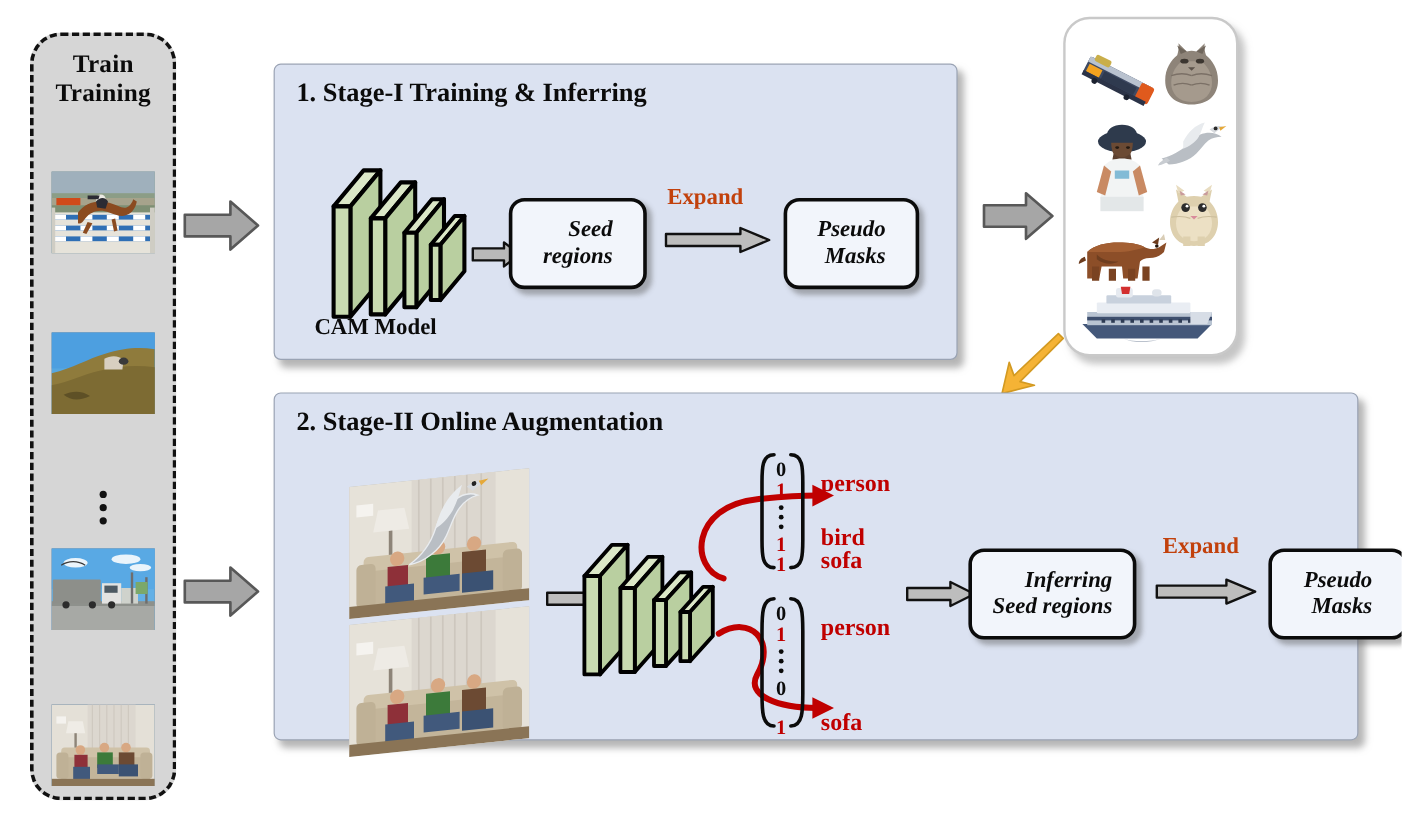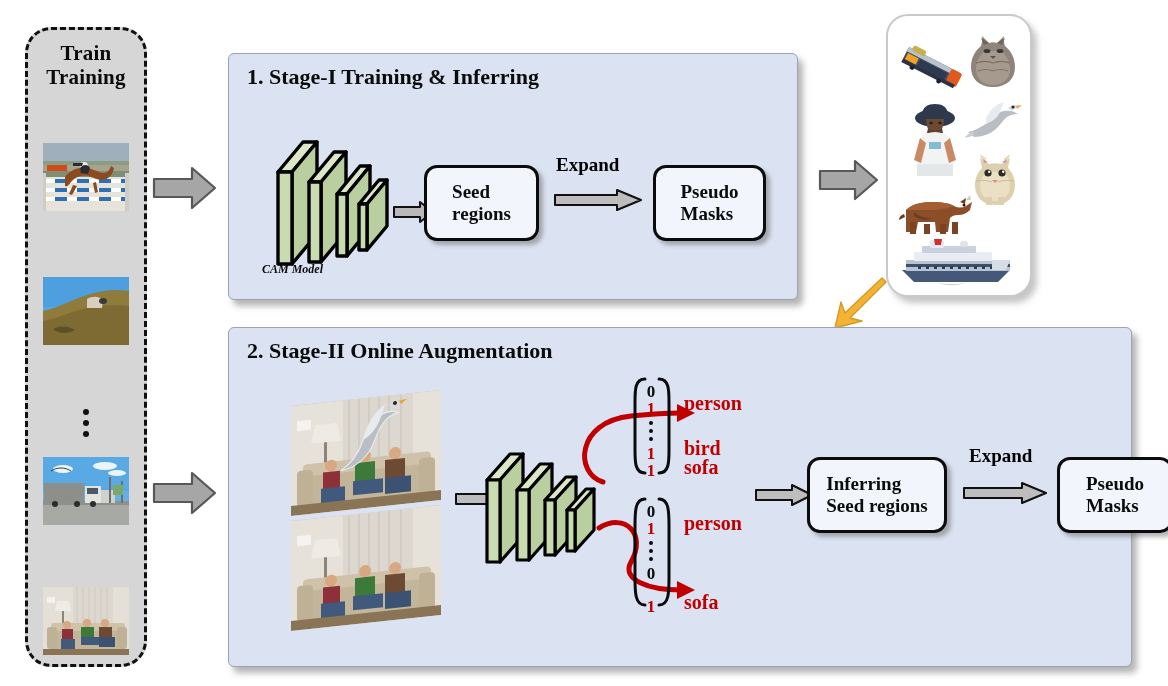--- a/index.html
+++ b/index.html
@@ -52,32 +52,33 @@
   }
 
   
   .wbox{
     position:absolute;
     background:#f2f5fb;
     border:3px solid #0b0b0b;
     border-radius:13px;
     box-shadow:4px 4px 4px rgba(90,90,90,.45);
     display:flex;align-items:center;justify-content:center;
-    text-align:left;font-weight:bold;font-size:19px;color:#0b0b0b;
+    text-align:right;font-weight:bold;font-size:19px;color:#0b0b0b;
     line-height:1.15;
     box-sizing:border-box;
+    font-style:italic;
   }
 
   
   .gray-arrow svg{display:block;}
   .thin-arrow svg{display:block;}
   .small-arrow svg{display:block;}
 
   .arrow-label{
-    position:absolute;font-weight:bold;font-size:19px;color:#000000;white-space:nowrap;
+    position:absolute;font-weight:bold;font-size:19px;color:#c2410c;white-space:nowrap;
   }
 
   
   #objects-panel{
     position:absolute;left:886px;top:14px;width:146px;height:283px;
     background:#ffffff;border:2px solid #c9c9c9;border-radius:22px;
     box-shadow:5px 6px 6px rgba(150,150,150,.55);
     box-sizing:border-box;overflow:hidden;
   }
   .obj{position:absolute;}
@@ -254,21 +255,21 @@
           <path d="M36 58 L48 58 L48 138 L36 138 Z" fill="#c9dbb1"></path>
           <path d="M64 70 L87 42 L97 42 L74 70 Z" fill="#dbe7c7"></path>
           <path d="M74 70 L97 42 L97 104 L74 132 Z" fill="#b9cfa0"></path>
           <path d="M64 70 L74 70 L74 132 L64 132 Z" fill="#c9dbb1"></path>
           <path d="M86 80 L106 56 L114 56 L94 80 Z" fill="#dbe7c7"></path>
           <path d="M94 80 L114 56 L114 102 L94 126 Z" fill="#b9cfa0"></path>
           <path d="M86 80 L94 80 L94 126 L86 126 Z" fill="#c9dbb1"></path>
         </g>
       </svg>
     </div>
-    <div style="position:absolute;left:33px;top:208px;font-weight:bold;font-size:12px;color:#0b0b0b;font-style:italic;">CAM Model</div>
+    <div style="position:absolute;left:33px;top:208px;font-weight:bold;font-size:19px;color:#0b0b0b;">CAM Model</div>
 
     <div class="small-arrow" style="position:absolute;left:163px;top:145px;">
       <svg width="44" height="26" viewBox="0 0 44 26">
         <path d="M2 8h26V3l13 10-13 10v-5H2z" fill="#b9b9b9" stroke="#111" stroke-width="2" stroke-linejoin="round"></path>
       </svg>
     </div>
 
     <div class="wbox" id="seed-box" style="left:195px;top:111px;width:115px;height:76px;">
       <div>
         <div>Seed</div>
@@ -422,21 +423,21 @@
             <rect x="78" y="28" width="3" height="3"></rect>
           <rect x="86" y="28" width="3" height="3"></rect>
             <rect x="94" y="28" width="3" height="3"></rect>
         </g>
         <path d="M96 22h18l-4 10H96z" fill="#d7dde6"></path>
         <path d="M40 44c8 3 22 3 32 0-10 4-24 4-32 0z" fill="#8d9aab" opacity=".6"></path>
       </svg>
     </div>
   </div>
 
-  <div class="stagebox" id="stage2-box" style="left:228px;top:327px;width:904px;height:340px;">
+  <div class="stagebox" id="stage2-box" style="left:228px;top:327px;width:904px;height:290px;">
     <div class="stage-title">2. Stage-II Online Augmentation</div>
 
     <div class="photo" style="left:62px;top:70px;width:150px;height:110px;transform:skewY(-6deg);">
       <svg viewBox="0 0 150 110" preserveAspectRatio="none">
         <rect width="150" height="110" fill="#e6e2d9"></rect>
         <rect x="52" width="70" height="92" fill="#dcd7cf"></rect>
         <g stroke="#cdc7be" stroke-width="1.4">
           <line x1="58" y1="0" x2="58" y2="92"></line>
             <line x1="68" y1="0" x2="68" y2="92"></line>
           <line x1="78" y1="0" x2="78" y2="92"></line>

